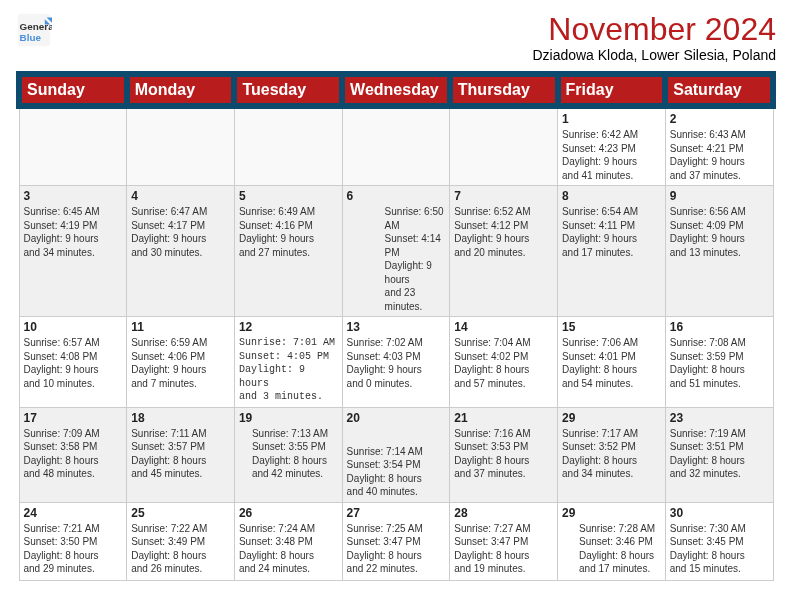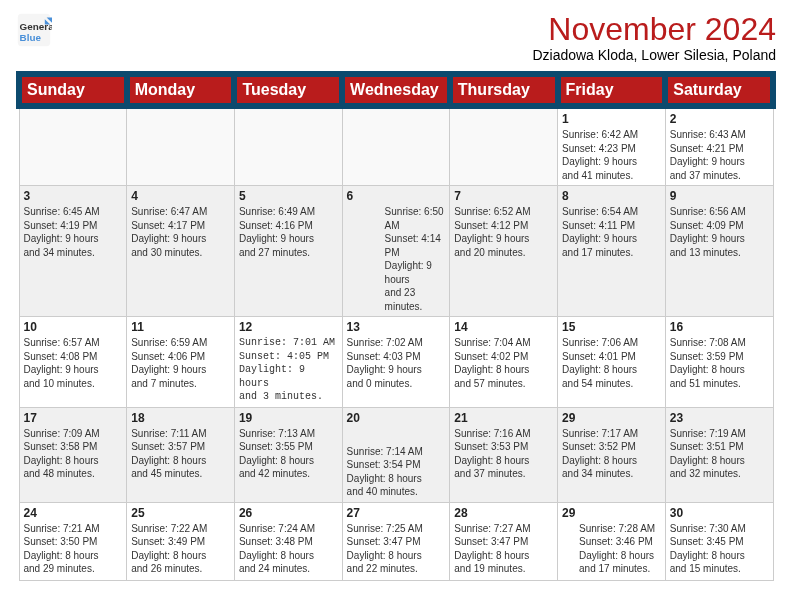--- a/index.html
+++ b/index.html
@@ -252,21 +252,21 @@
           </td>
           <td>
             <span class="day-number">18</span>
             <div class="day-info" style="white-space: pre-line;">Sunrise: 7:11 AM
 Sunset: 3:57 PM
 Daylight: 8 hours
 and 45 minutes.</div>
           </td>
           <td>
             <span class="day-number">19</span>
-            <div class="day-info" style="white-space: pre-line;">Sunrise: 7:13 AM
+            <div class="day-info" style="white-space: pre-line; margin-left: 13px;">Sunrise: 7:13 AM
 Sunset: 3:55 PM
 Daylight: 8 hours
 and 42 minutes.</div>
           </td>
           <td>
             <span class="day-number">20</span>
             <div class="day-info" style="white-space: pre-line; margin-top: 20px;">Sunrise: 7:14 AM
 Sunset: 3:54 PM
 Daylight: 8 hours
 and 40 minutes.</div>

